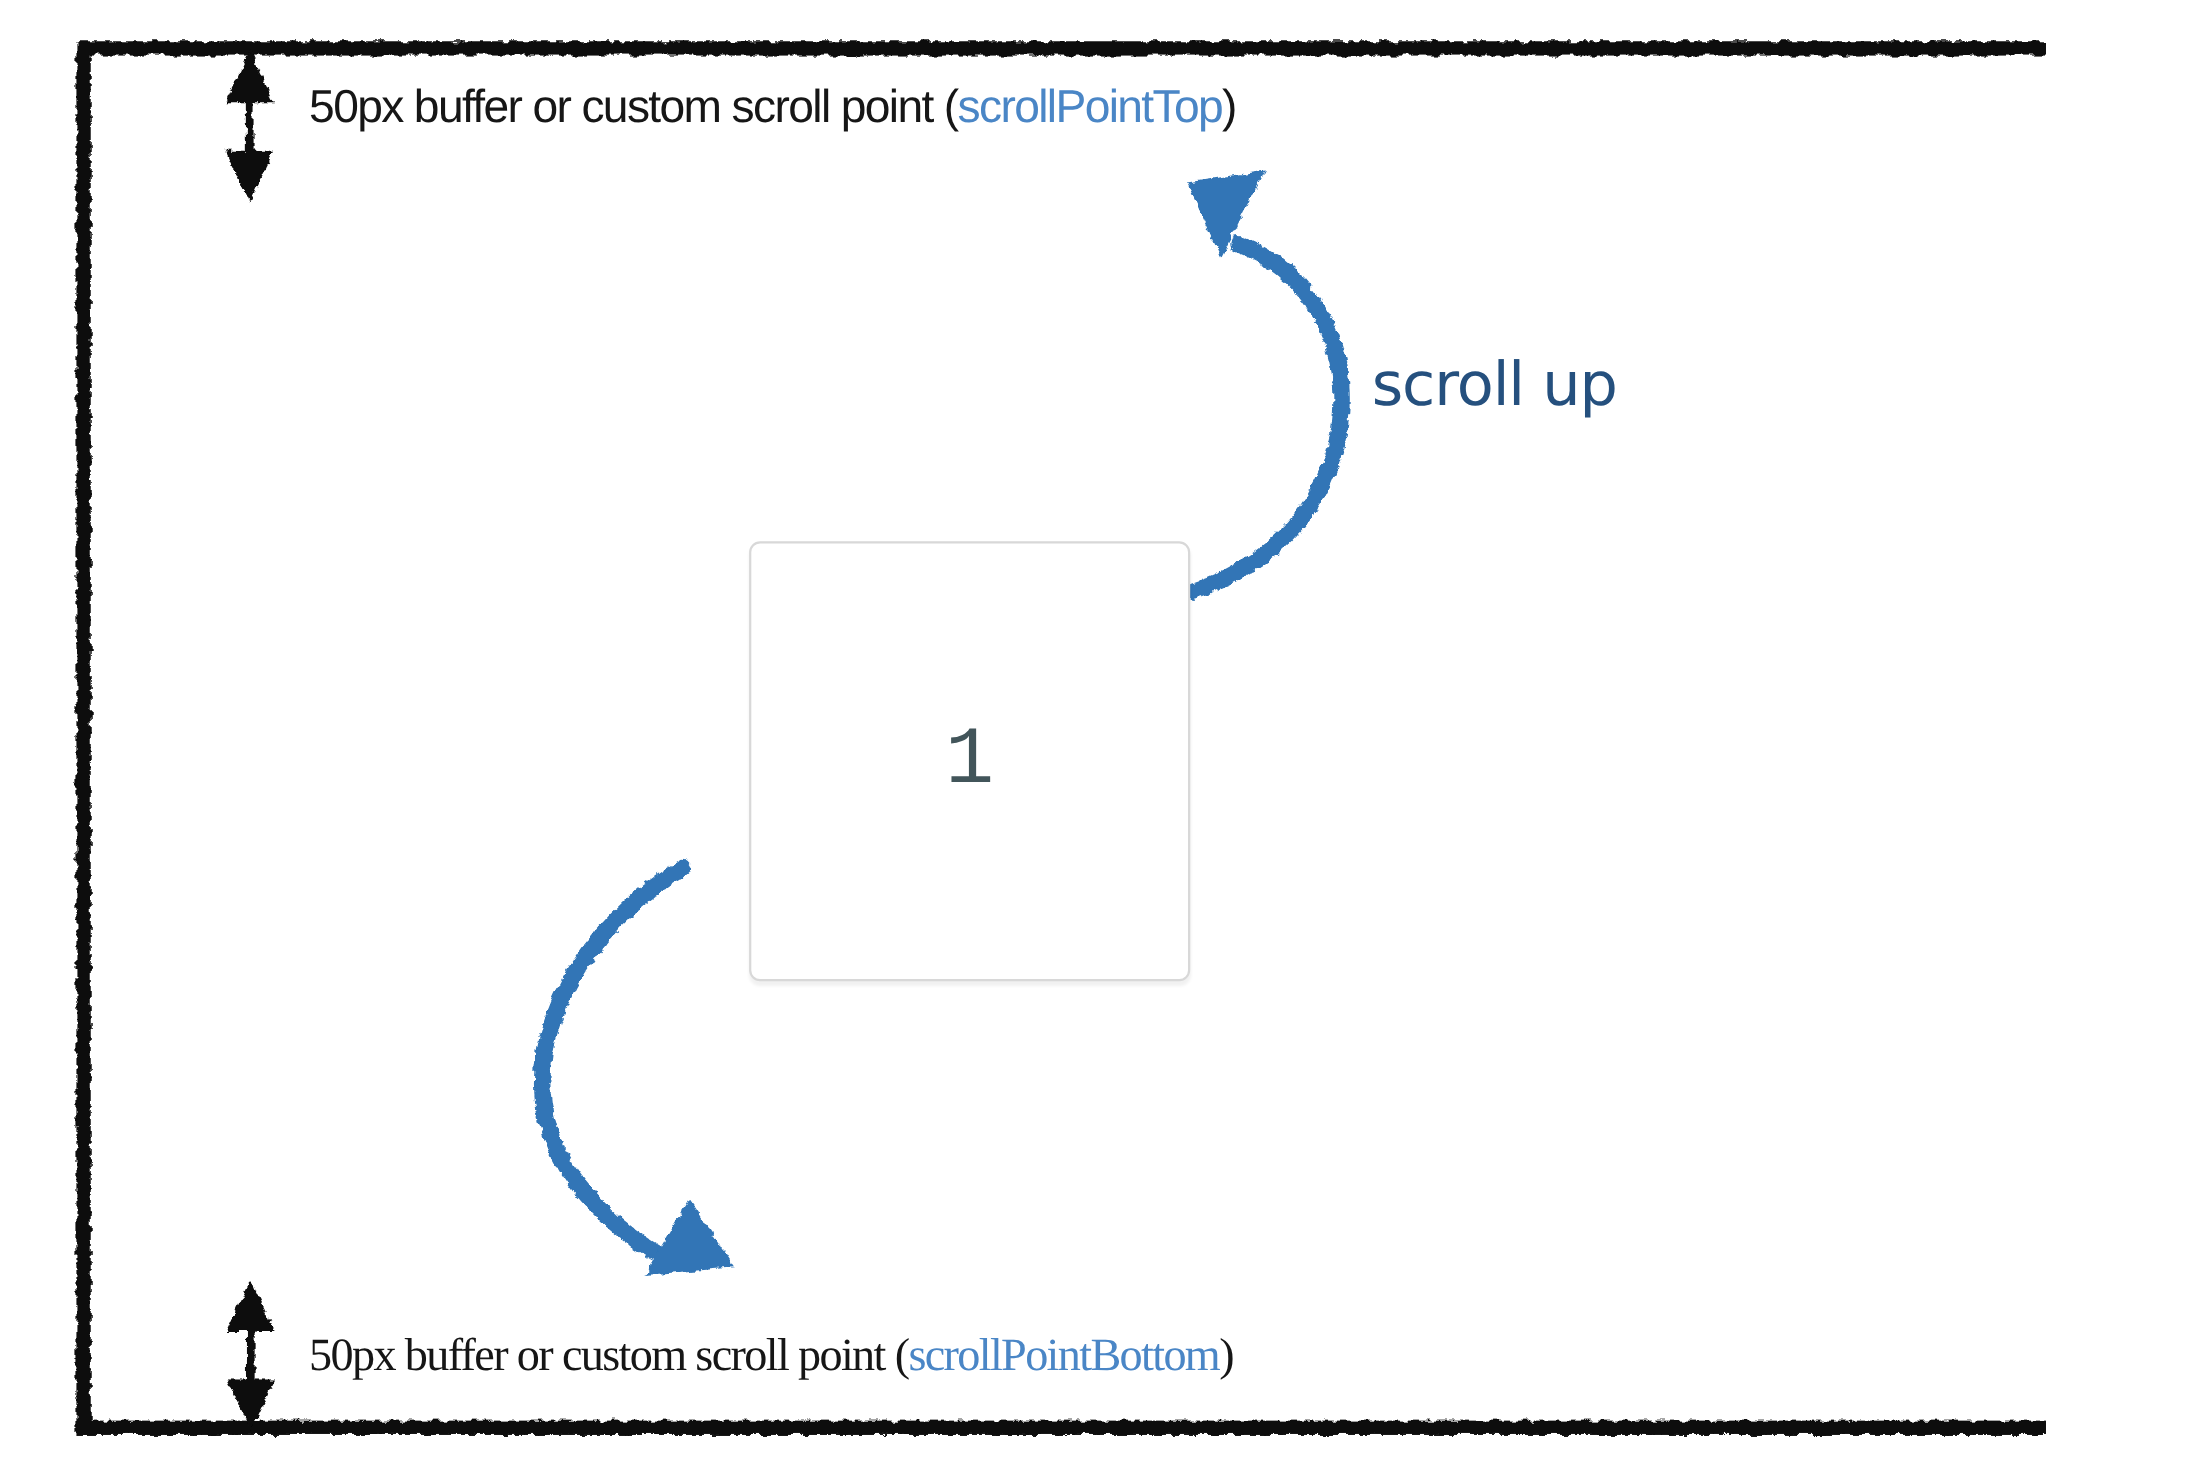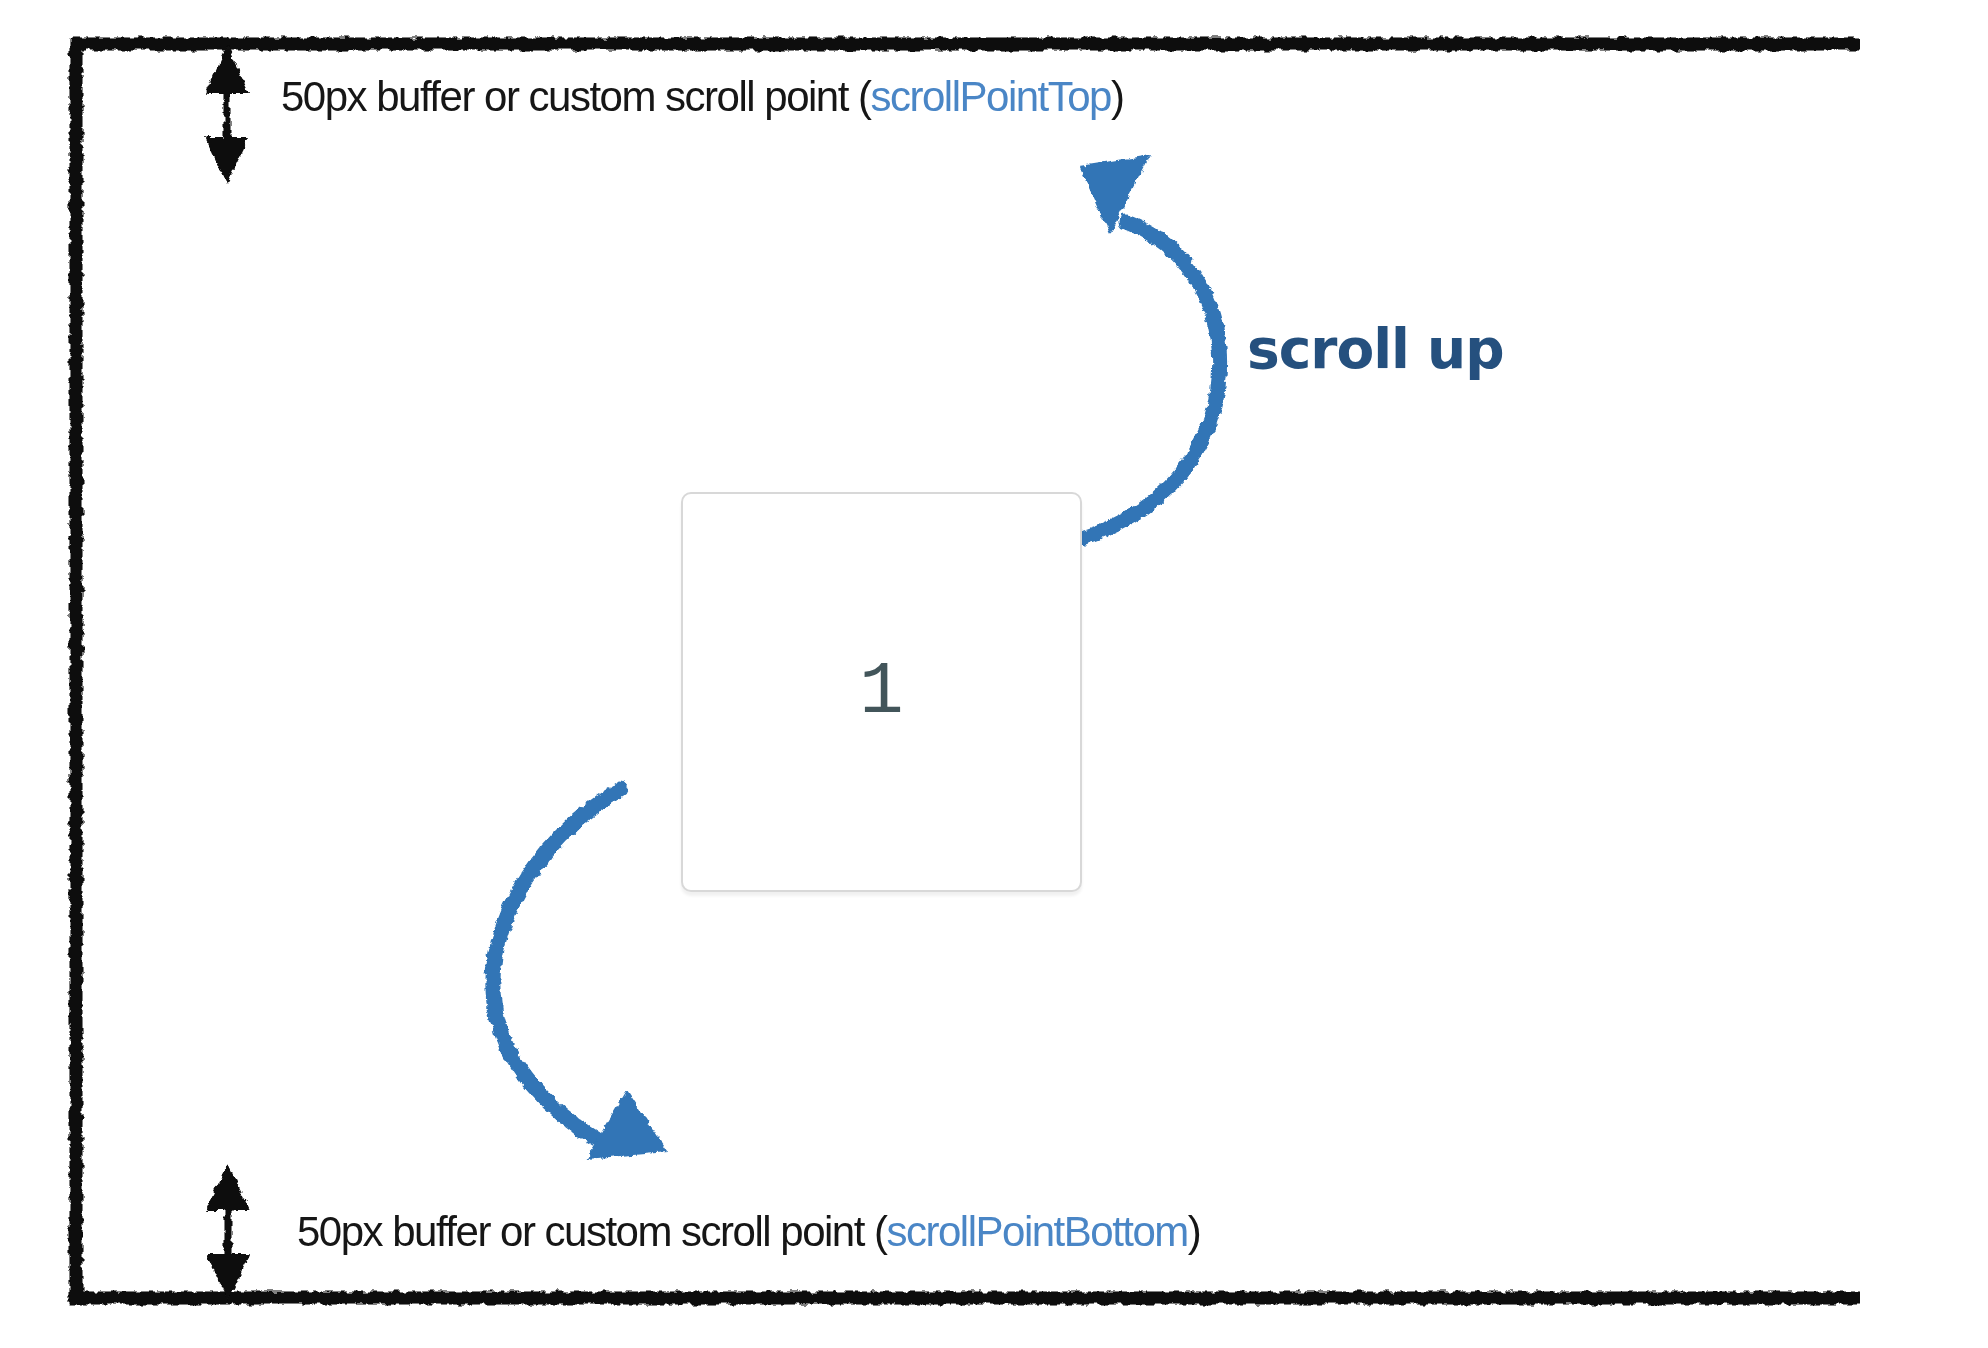--- a/index.html
+++ b/index.html
@@ -21,26 +21,26 @@
     font-family: "Liberation Sans", sans-serif;
     font-weight: 300;
     font-size: 42px;
     letter-spacing: -1.5px;
     color: #161616;
     white-space: nowrap;
     line-height: 1.2;
   }
   .buffer-label .param { color: #4a86c6; }
   #top-buffer-label { left: 281px; top: 72px; }
-  #bottom-buffer-label { left: 297px; top: 1207px; }
+  #bottom-buffer-label { left: 281px; top: 1207px; font-family: Liberation Serif, serif; }
 
   .marker-text {
     position: absolute;
     font-family: "DejaVu Sans", sans-serif;
-    font-weight: 700;
+    font-weight: 400;
     color: #25507e;
     white-space: nowrap;
     line-height: 1;
   }
   #scroll-up-label   { left: 1247px; top: 322px; font-size: 55px; letter-spacing: -1px; }
   #scroll-down-label { left: 227px;  top: 881px; font-size: 55px; letter-spacing: -1px; }
   #auto-scroll-label { left: 1188px; top: 625px; font-size: 63px; letter-spacing: -2px; color: #2a5580; }
 
   #demo-box {
     position: absolute;

